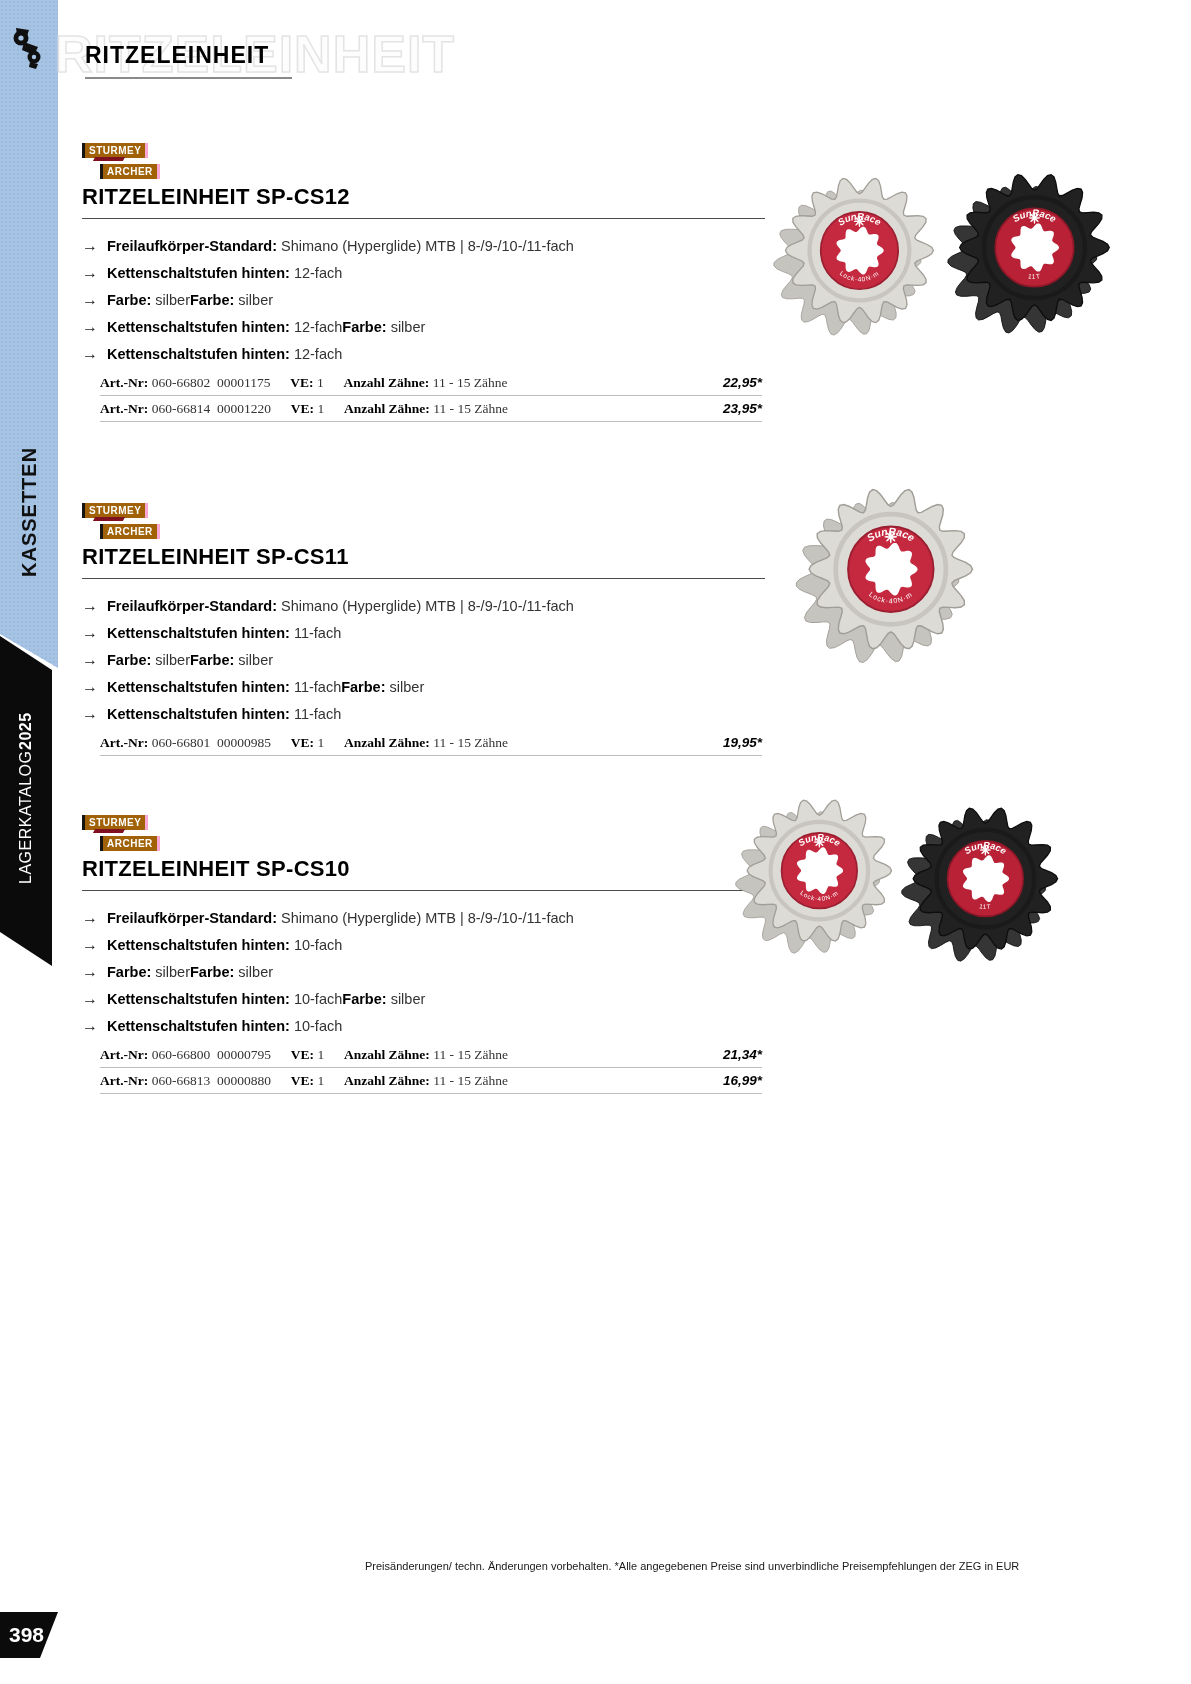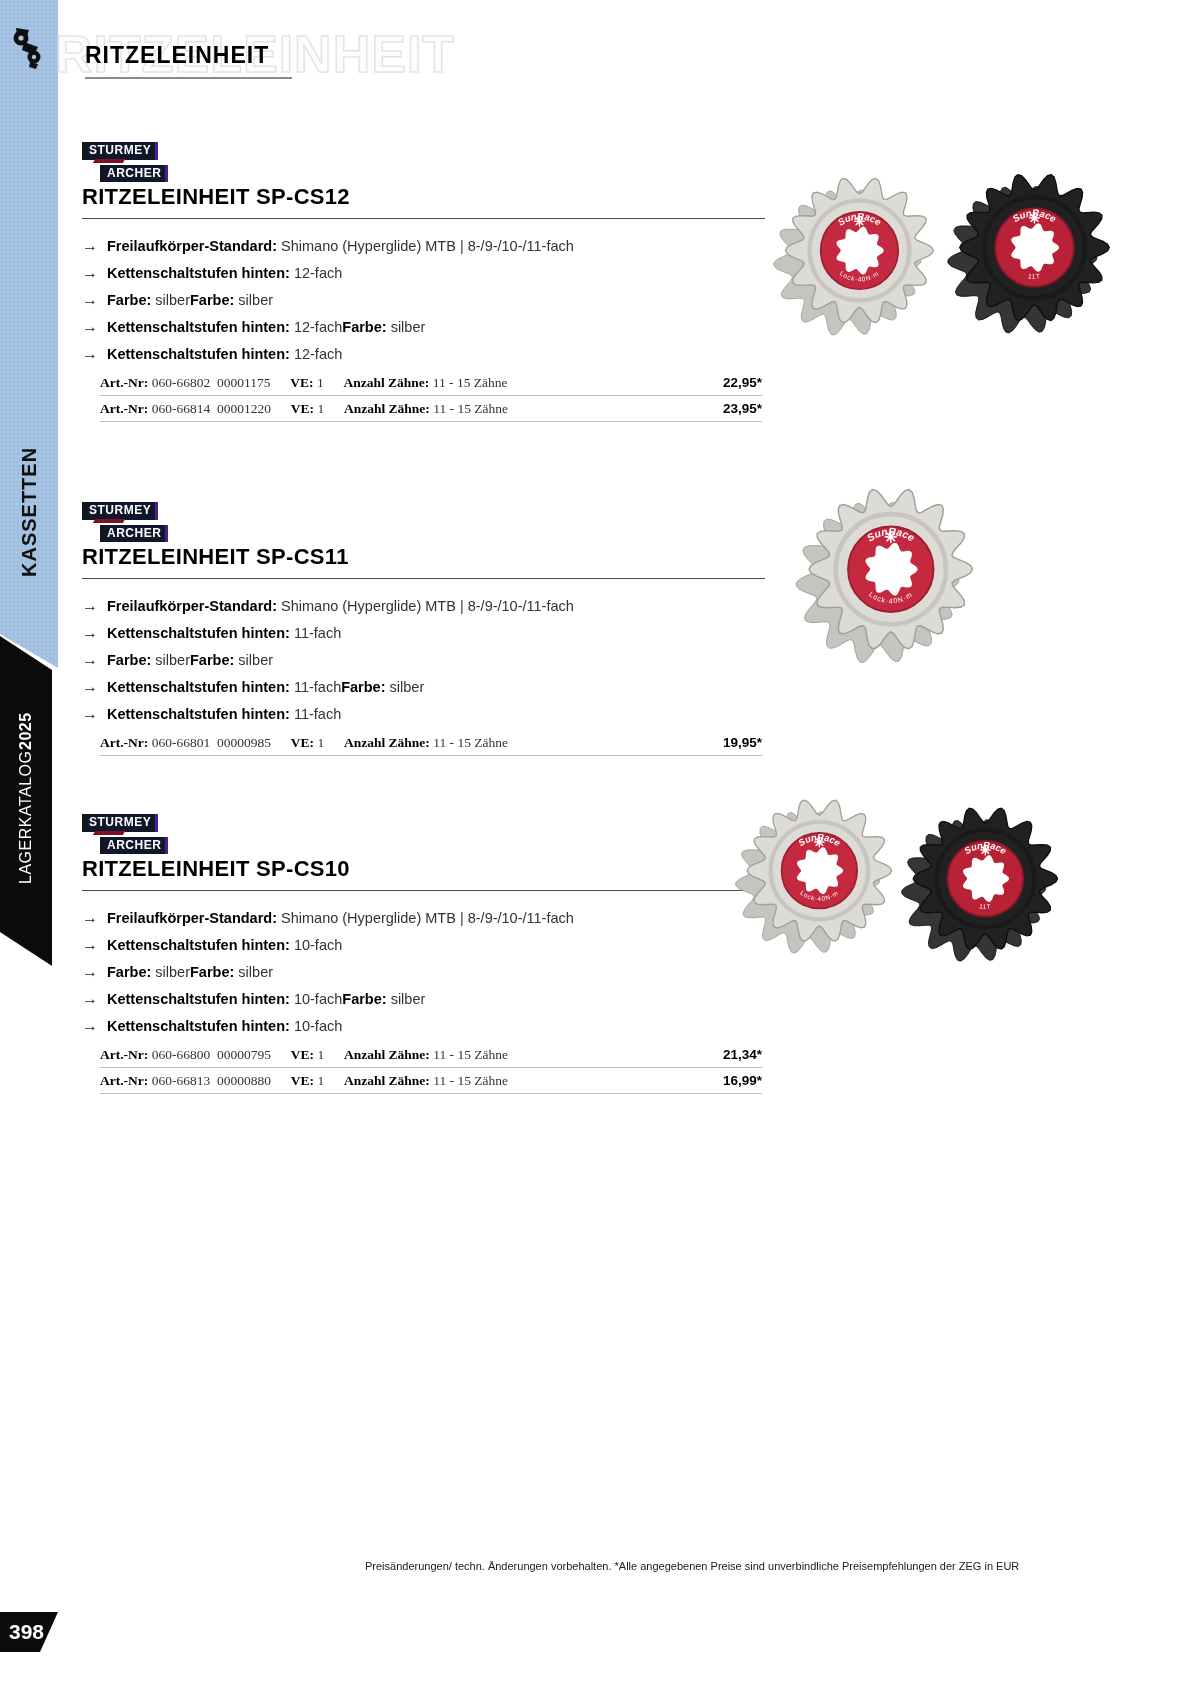--- a/index.html
+++ b/index.html
@@ -33,42 +33,42 @@
     position:absolute; left:55px; top:24px; font-size:52px; font-weight:bold; letter-spacing:1px;
     color:#fdfdfd; -webkit-text-stroke:1.5px #e4e4e4; z-index:0; white-space:nowrap;
   }
   .page-title {
     position:absolute; left:85px; top:42px; font-size:23px; font-weight:bold; letter-spacing:1px; z-index:1;
   }
   .title-rule { position:absolute; left:85px; top:77px; width:207px; height:2px; background:#8a8a8a; z-index:1; }
   
   .section { position:absolute; left:82px; width:683px; height:300px; }
   .s-logo { position:absolute; top:0; left:0; width:70px; }
-  .sa-r { display:inline-block; background:#0f172a; border-left:3px solid #151515; border-right:3px solid #4c1d95;
-          color:#fff; font-size:12px; font-weight:bold; line-height:1.3; letter-spacing:0.5px; padding:1px 4px; }
+  .sa-r { display:inline-block; background:#a16207; border-left:3px solid #151515; border-right:3px solid #f9a8d4;
+          color:#fff; font-size:10px; font-weight:bold; line-height:1.3; letter-spacing:0.5px; padding:1px 4px; }
   .sa-bar { width:30px; height:4px; background:#7e1020; margin:-1px 0 0 12px; transform:skewX(-30deg); }
   .sa-r2 { margin-left:18px; margin-top:-1px; }
   .s-title { position:absolute; top:44px; left:0; font-size:22px; font-weight:bold; letter-spacing:0.3px; white-space:nowrap; }
   .s-hr { position:absolute; top:78px; left:0; width:100%; height:0; border-top:1px solid #4a4a4a; }
   .s-bullets { position:absolute; top:92px; left:0; width:100%; }
   .bullet { height:27px; line-height:27px; font-size:14.5px; white-space:nowrap; }
   .arr { display:inline-block; width:25px; font-size:16px; color:#222; }
   .bl { font-weight:bold; color:#000; }
   .bv { color:#333; }
   .s-rows { position:absolute; top:230px; left:18px; width:662px; }
   .prow { position:relative; height:26px; border-bottom:1px solid #bdbdbd; font-size:13.5px; line-height:20px; padding-top:3px; box-sizing:border-box; white-space:nowrap; }
   .prow .g { margin-right:16px;font-family:Liberation Serif, serif; }
   .artno { white-space:pre; }
-  .price { position:absolute; right:0; top:3px; font-weight:bold; font-size:13.5px; }
+  .price { position:absolute; right:0; top:3px; font-weight:bold; font-size:13.5px;font-style:italic; }
   
   .gear { position:absolute; }
   .gear svg { width:100%; height:100%; display:block; }
   
   .page-no-box {
-    position:absolute; left:0; top:1612px; width:58px; height:40px; background:#0b0b0b;
+    position:absolute; left:0; top:1612px; width:58px; height:46px; background:#0b0b0b;
     clip-path:polygon(0 0, 100% 0, calc(100% - 18px) 100%, 0 100%);
     color:#fff; font-size:21px; font-weight:bold; display:flex; align-items:center; padding-left:9px; box-sizing:border-box;
   }
   .footer-note { position:absolute; left:365px; top:1560px; font-size:11px; color:#1a1a1a; white-space:nowrap; }
 </style>
 </head>
 <body>
 
 <div class="blue-strip"></div>
 <div class="black-strip"></div>

